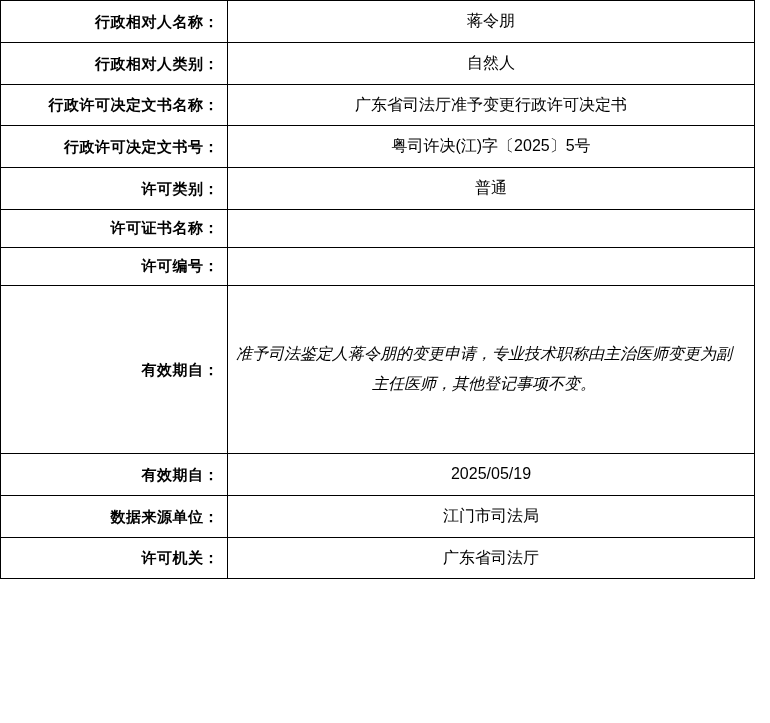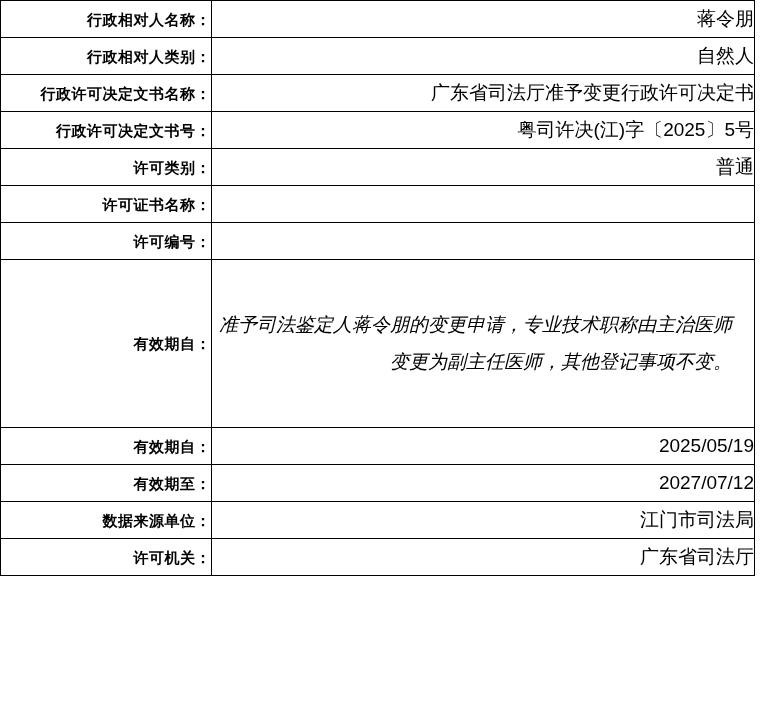--- a/index.html
+++ b/index.html
@@ -15,45 +15,45 @@
     overflow: hidden;
   }
   .doc-table {
     border-collapse: collapse;
     width: 755px;
     margin: 0;
     table-layout: fixed;
   }
   .doc-table td {
     border: 1px solid #000000;
-    padding: 0;
+    padding: 8px;
     vertical-align: middle;
   }
   .label-cell {
     width: 210px;
     font-weight: bold;
     font-size: 15px;
     text-align: right;
     padding: 8px 6px 8px 4px;
     letter-spacing: 0.5px;
     line-height: 1.4;
   }
   .value-cell {
-    font-size: 19px;
-    text-align: right;
+    font-size: 16px;
+    text-align: center;
     padding: 8px 10px 8px 12px;
     line-height: 1.55;
     word-break: break-all;
   }
   .row-tall .label-cell,
   .row-tall .value-cell {
     vertical-align: middle;
   }
   .row-h-normal { height: 37px; }
-  .row-h-empty  { height: 37px; }
+  .row-h-empty  { height: 37px; font-family: Liberation Serif, serif; }
   .row-h-tall   { height: 168px; }
   .value-cell.content-text {
     line-height: 1.9;
     padding-right: 22px;
     font-style: italic;
   }
 </style>
 </head>
 <body>
 
@@ -99,24 +99,20 @@
       <td class="label-cell">有效期自：</td>
       <td class="value-cell content-text">准予司法鉴定人蒋令朋的变更申请，专业技术职称由主治医师变更为副主任医师，其他登记事项不变。</td>
     </tr>
 
 
     <tr class="row-h-normal">
       <td class="label-cell">有效期自：</td>
       <td class="value-cell">2025/05/19</td>
     </tr>
 
-    <tr class="row-h-normal">
-      <td class="label-cell">有效期至：</td>
-      <td class="value-cell">2027/07/12</td>
-    </tr>
 
     <tr class="row-h-normal">
       <td class="label-cell">数据来源单位：</td>
       <td class="value-cell">江门市司法局</td>
     </tr>
 
     <tr class="row-h-normal">
       <td class="label-cell">许可机关：</td>
       <td class="value-cell">广东省司法厅</td>
     </tr>

